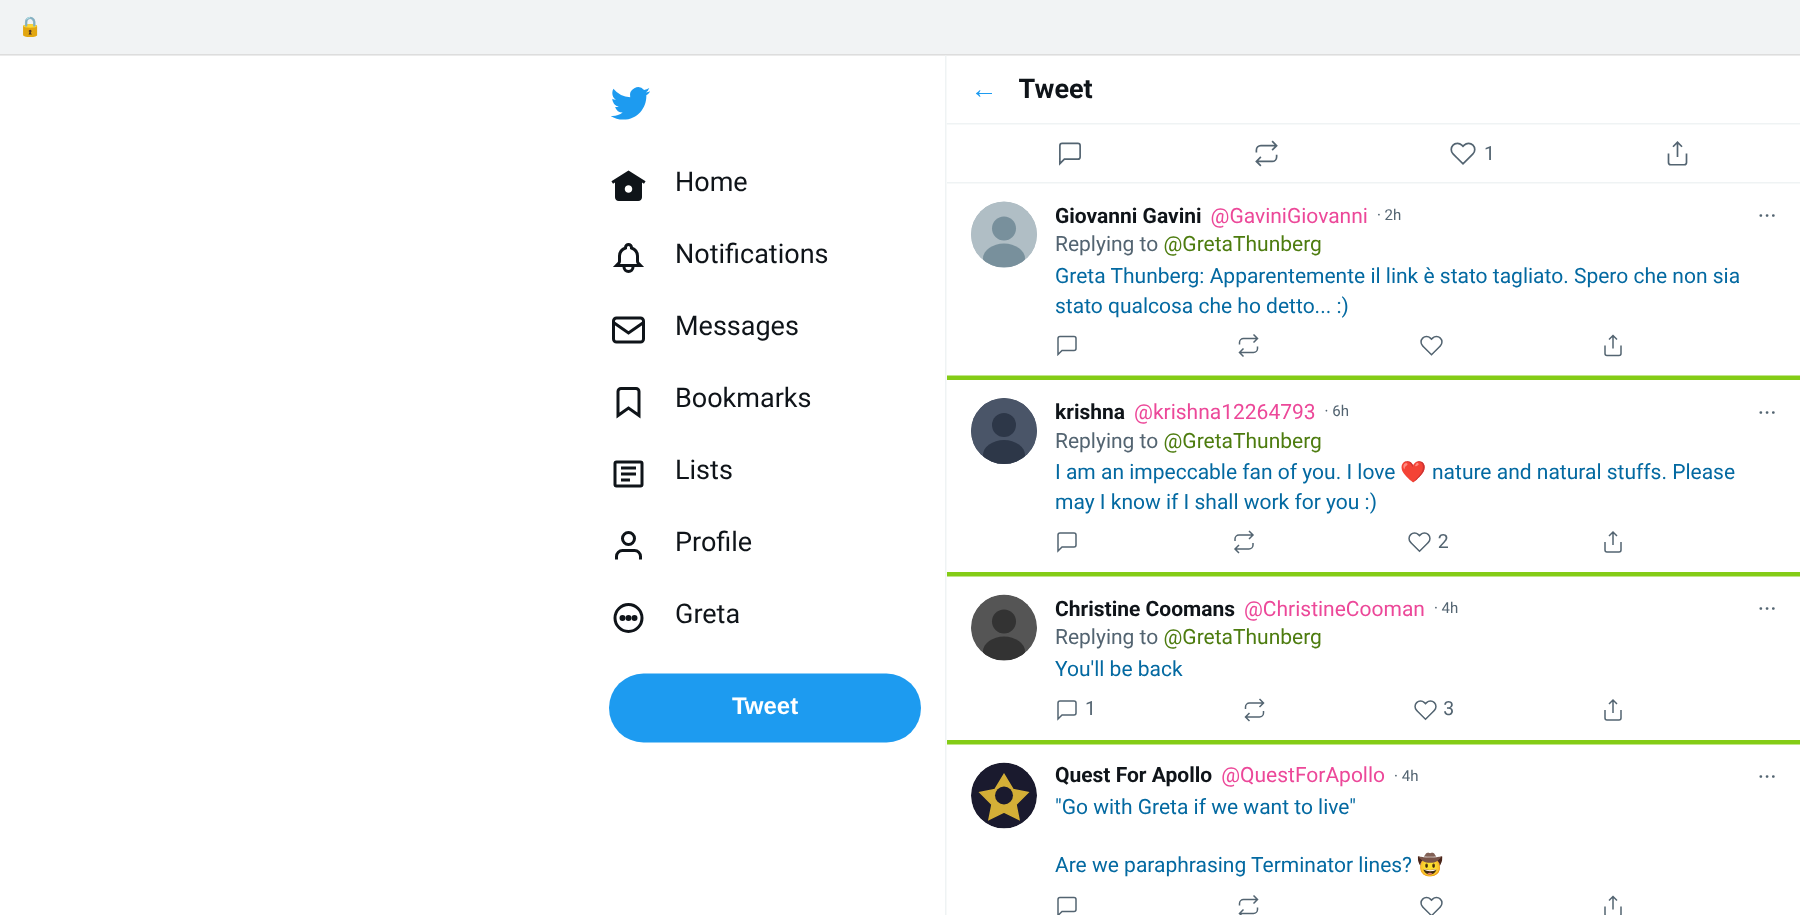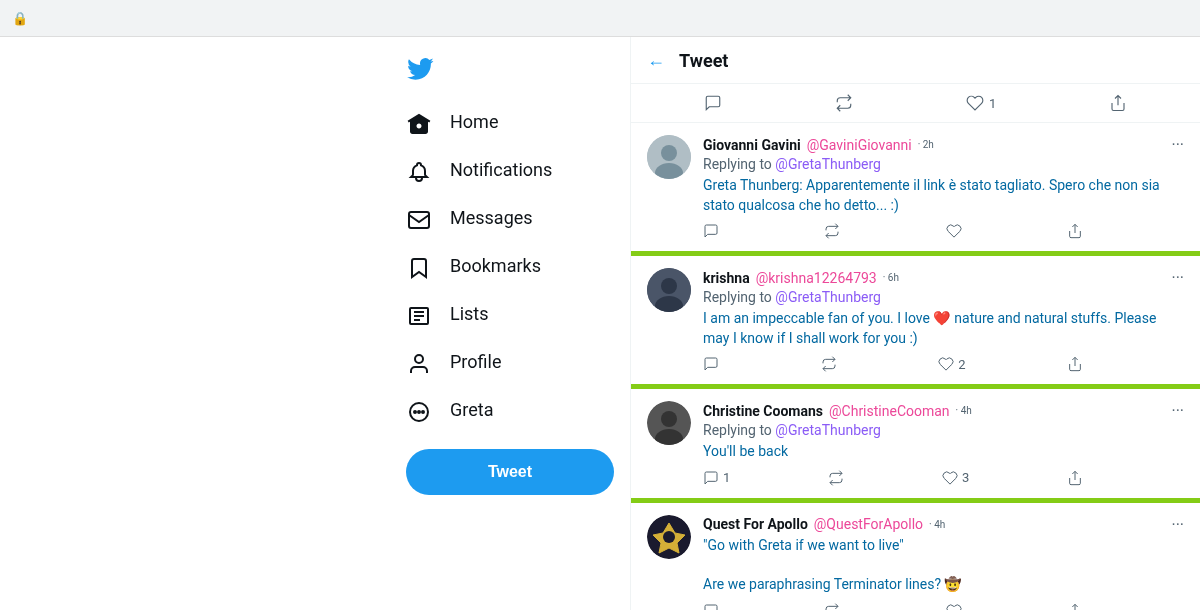--- a/index.html
+++ b/index.html
@@ -135,21 +135,21 @@
       gap: 5px;
       color: #536471;
       font-size: 13px;
       cursor: pointer;
     }
 
     
     .tweet-item {
       display: flex;
       padding: 12px 16px;
-      border-bottom: 5px solid #84cc16;
+      border-bottom: 3px solid #84cc16;
       gap: 12px;
     }
 
     .avatar {
       width: 44px;
       height: 44px;
       border-radius: 50%;
       flex-shrink: 0;
       background: #ccc;
       overflow: hidden;
@@ -191,21 +191,21 @@
       font-size: 16px;
     }
 
     .reply-to {
       color: #536471;
       font-size: 14px;
       margin-bottom: 4px;
     }
 
     .reply-to span {
-      color: #8b5cf6;
+      color: #4d7c0f;
     }
 
     .tweet-text {
       font-size: 14px;
       color: #0369a1;
       line-height: 1.4;
       margin-bottom: 8px;
     }
 
     .tweet-actions {

